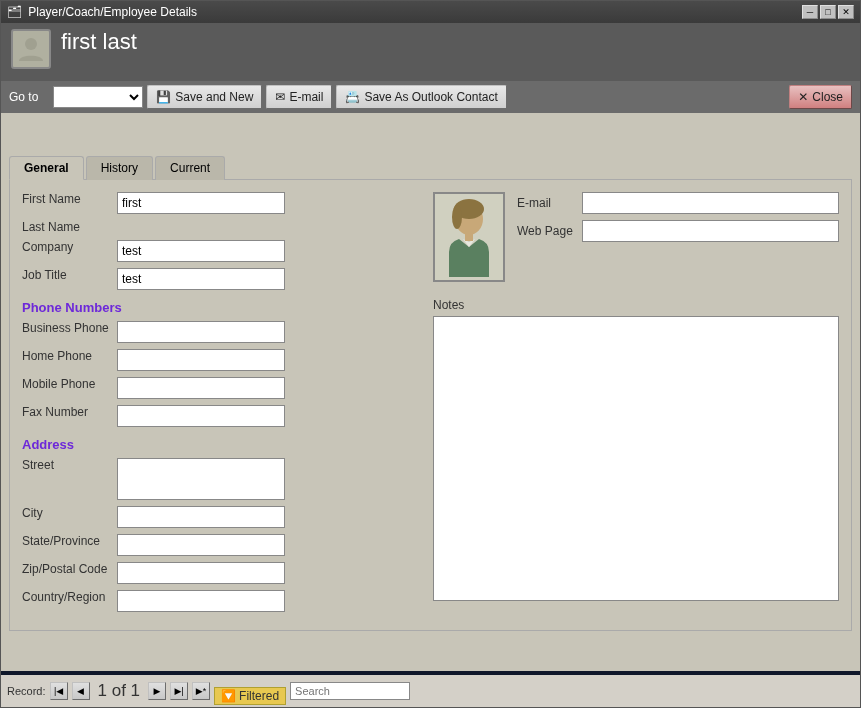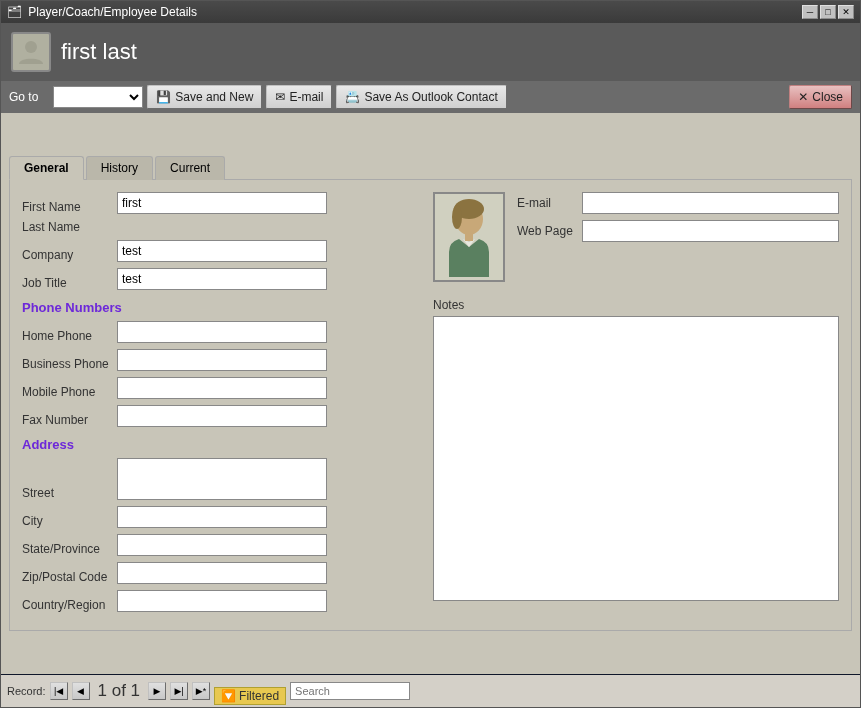--- a/index.html
+++ b/index.html
@@ -26,22 +26,22 @@
       font-size: 9px;
       display: flex; align-items: center; justify-content: center;
       cursor: pointer;
     }
 
     
     .app-header {
       background: #5a5a5a;
       height: 58px;
       display: flex;
-      align-items: center;
-      padding: 12px 10px;
+      align-items: flex-start;
+      padding: 6px 10px;
       gap: 10px;
     }
     .header-icon {
       width: 40px; height: 40px;
       background: #b0b0a0;
       border: 2px solid #888;
       display: flex; align-items: center; justify-content: center;
       border-radius: 3px;
     }
     .header-icon svg { width: 28px; height: 28px; }
@@ -111,31 +111,31 @@
     
     .form-panel {
       background: #c8c5b8;
       border: 1px solid #aaa;
       padding: 12px;
       margin-top: -1px;
     }
 
     .form-row {
       display: flex;
-      align-items: flex-end;
+      align-items: flex-start;
       margin-bottom: 6px;
     }
     .form-label {
       width: 95px;
       color: #333;
       font-size: 12px;
       text-align: left;
     }
     .form-input {
-      width: 210px;
+      width: 168px;
       height: 22px;
       border: 1px solid #888;
       background: white;
       padding: 1px 4px;
       font-size: 12px;
     }
 
     .section-title {
       font-weight: bold;
       font-size: 13px;
@@ -204,21 +204,21 @@
       border: 1px solid #888;
       background: white;
       resize: none;
       font-size: 12px;
       padding: 4px;
     }
 
     
     .status-bar {
       background: #d4d0c8;
-      border-top: 1px solid #0f172a;
+      border-top: 4px solid #0f172a;
       height: 26px;
       display: flex;
       align-items: center;
       padding: 16px 6px;
       gap: 4px;
       position: absolute;
       bottom: 0; left: 0; right: 0;
     }
     .record-label { font-size: 11px; color: #333; }
     .record-nav-btn {
@@ -339,25 +339,25 @@
             <span class="form-label">Company</span>
             <input class="form-input" type="text" value="test" style="">
           </div>
           <div class="form-row">
             <span class="form-label">Job Title</span>
             <input class="form-input" type="text" value="test" style="">
           </div>
 
           <div class="section-title">Phone Numbers</div>
           <div class="form-row">
+            <span class="form-label">Business Phone</span>
+            <input class="form-input" type="text" value="" style="">
+          </div>
+          <div class="form-row">
             <span class="form-label">Home Phone</span>
-            <input class="form-input" type="text" value="" style="">
-          </div>
-          <div class="form-row">
-            <span class="form-label">Business Phone</span>
             <input class="form-input" type="text" value="" style="">
           </div>
           <div class="form-row">
             <span class="form-label">Mobile Phone</span>
             <input class="form-input" type="text" value="" style="">
           </div>
           <div class="form-row">
             <span class="form-label">Fax Number</span>
             <input class="form-input" type="text" value="" style="">
           </div>

